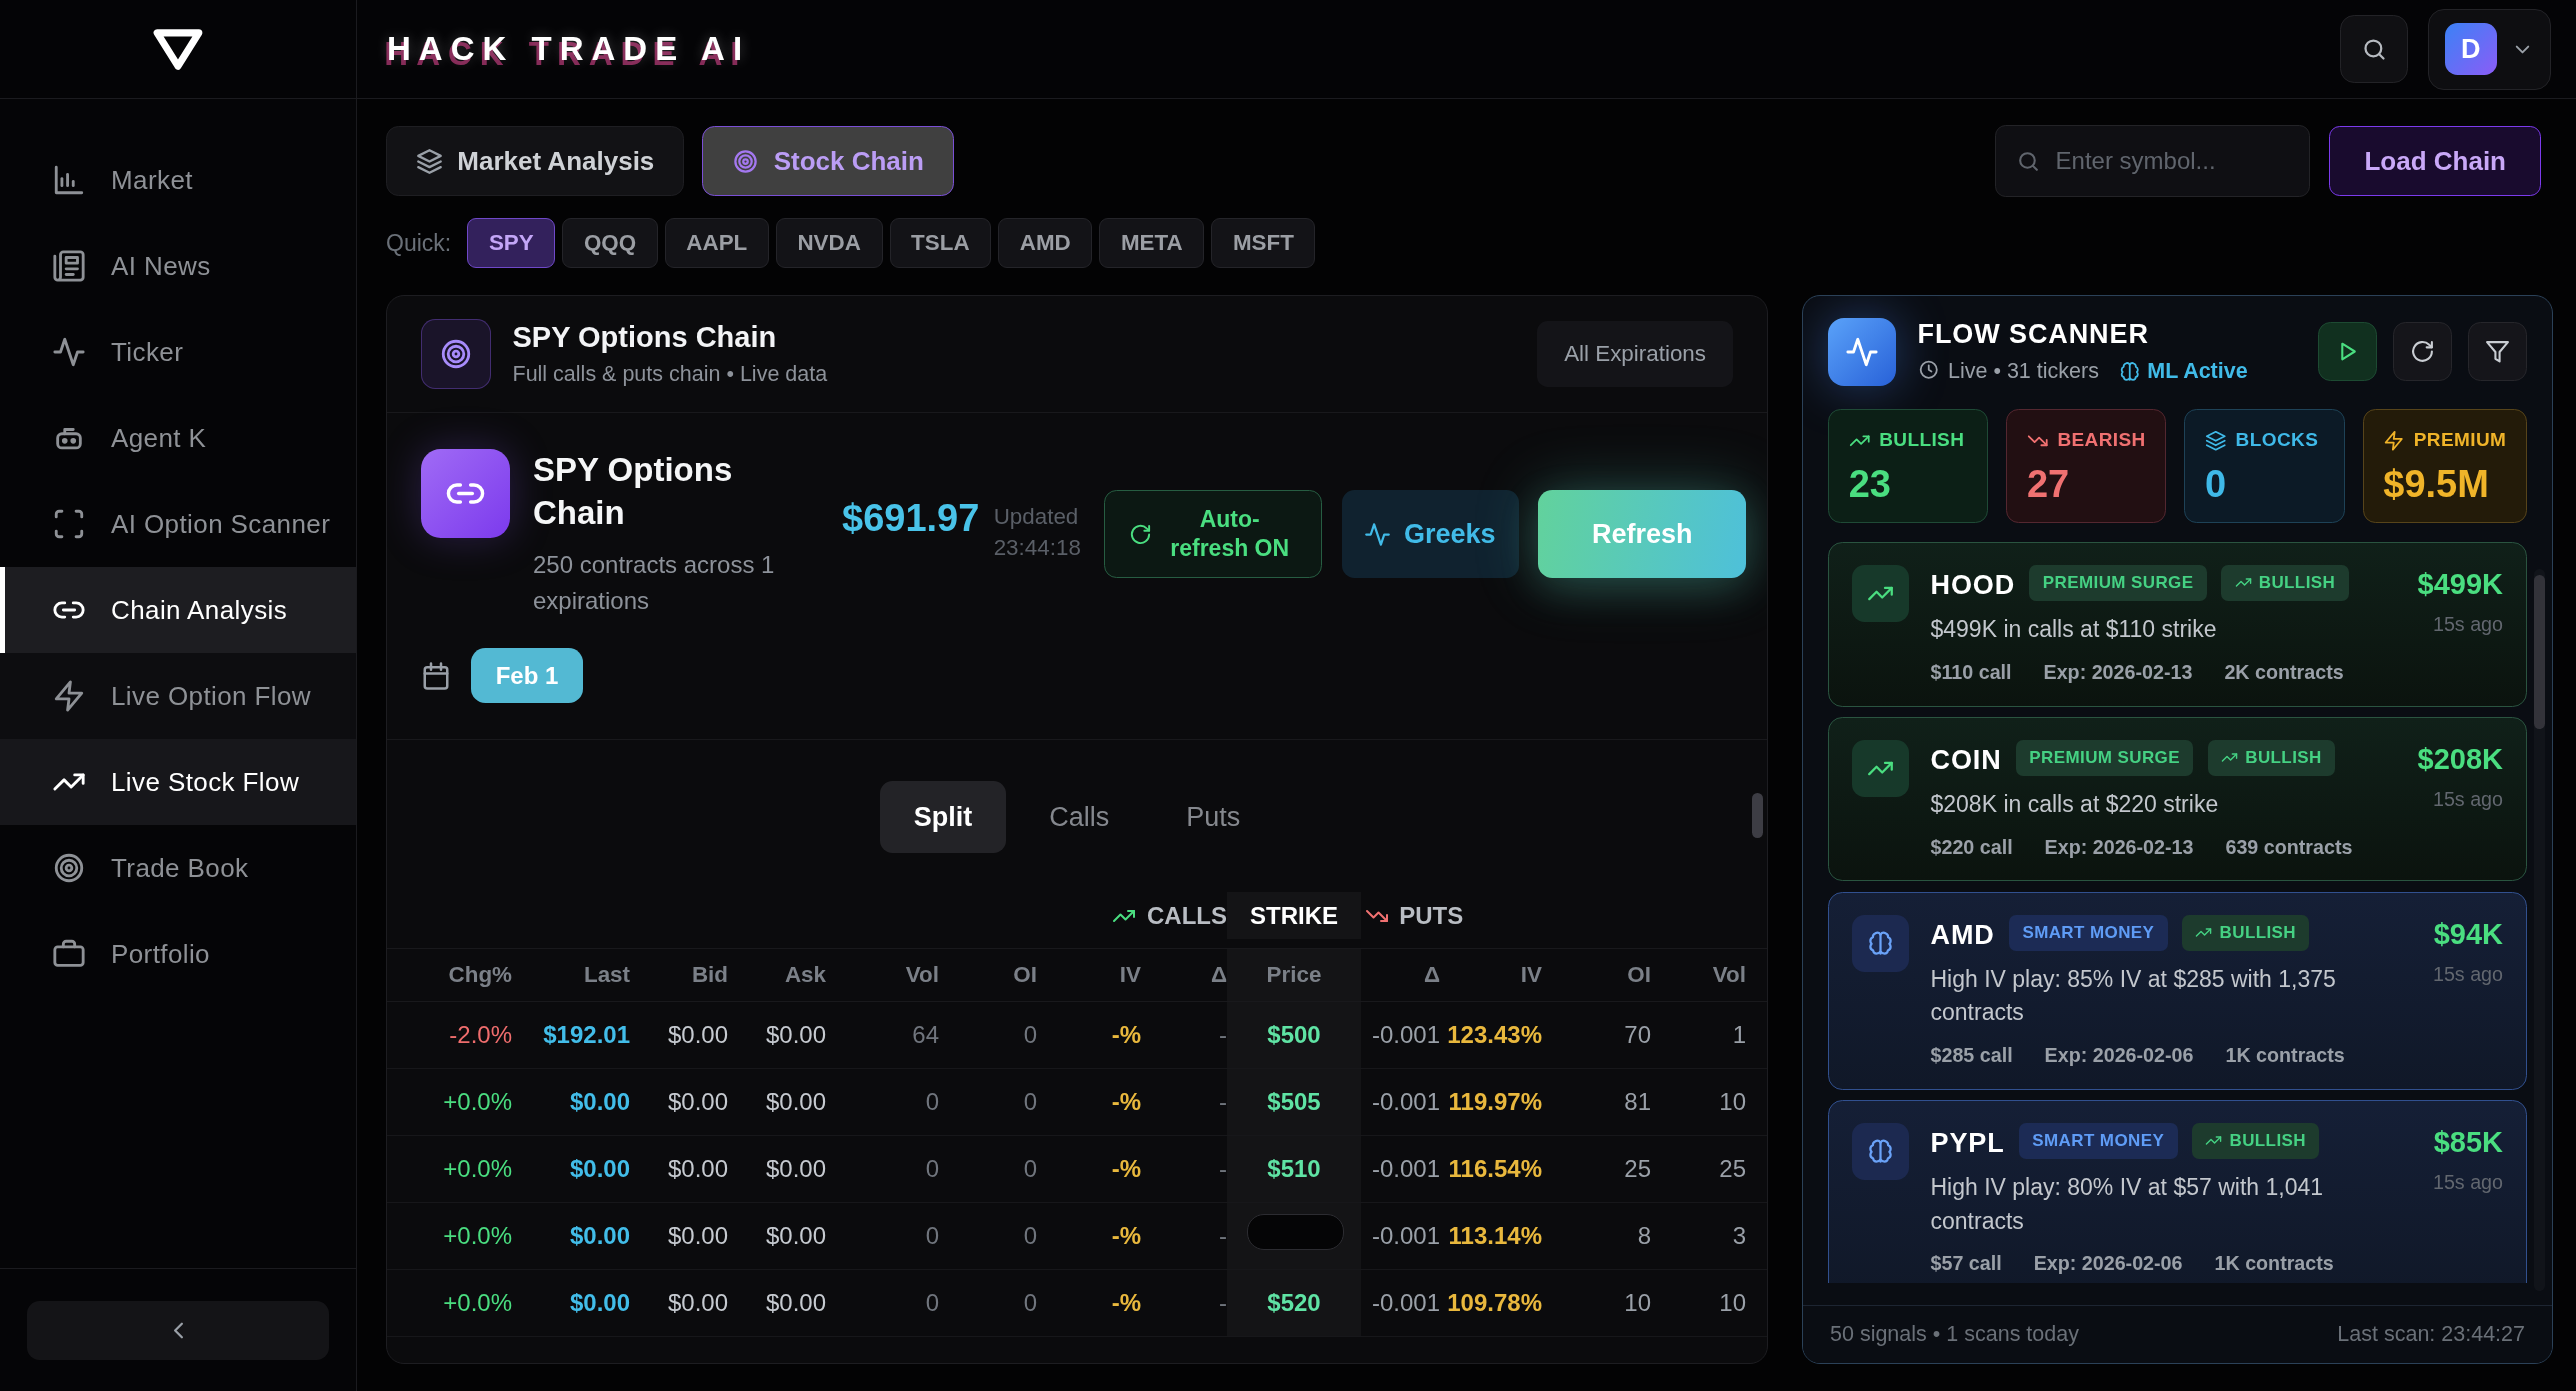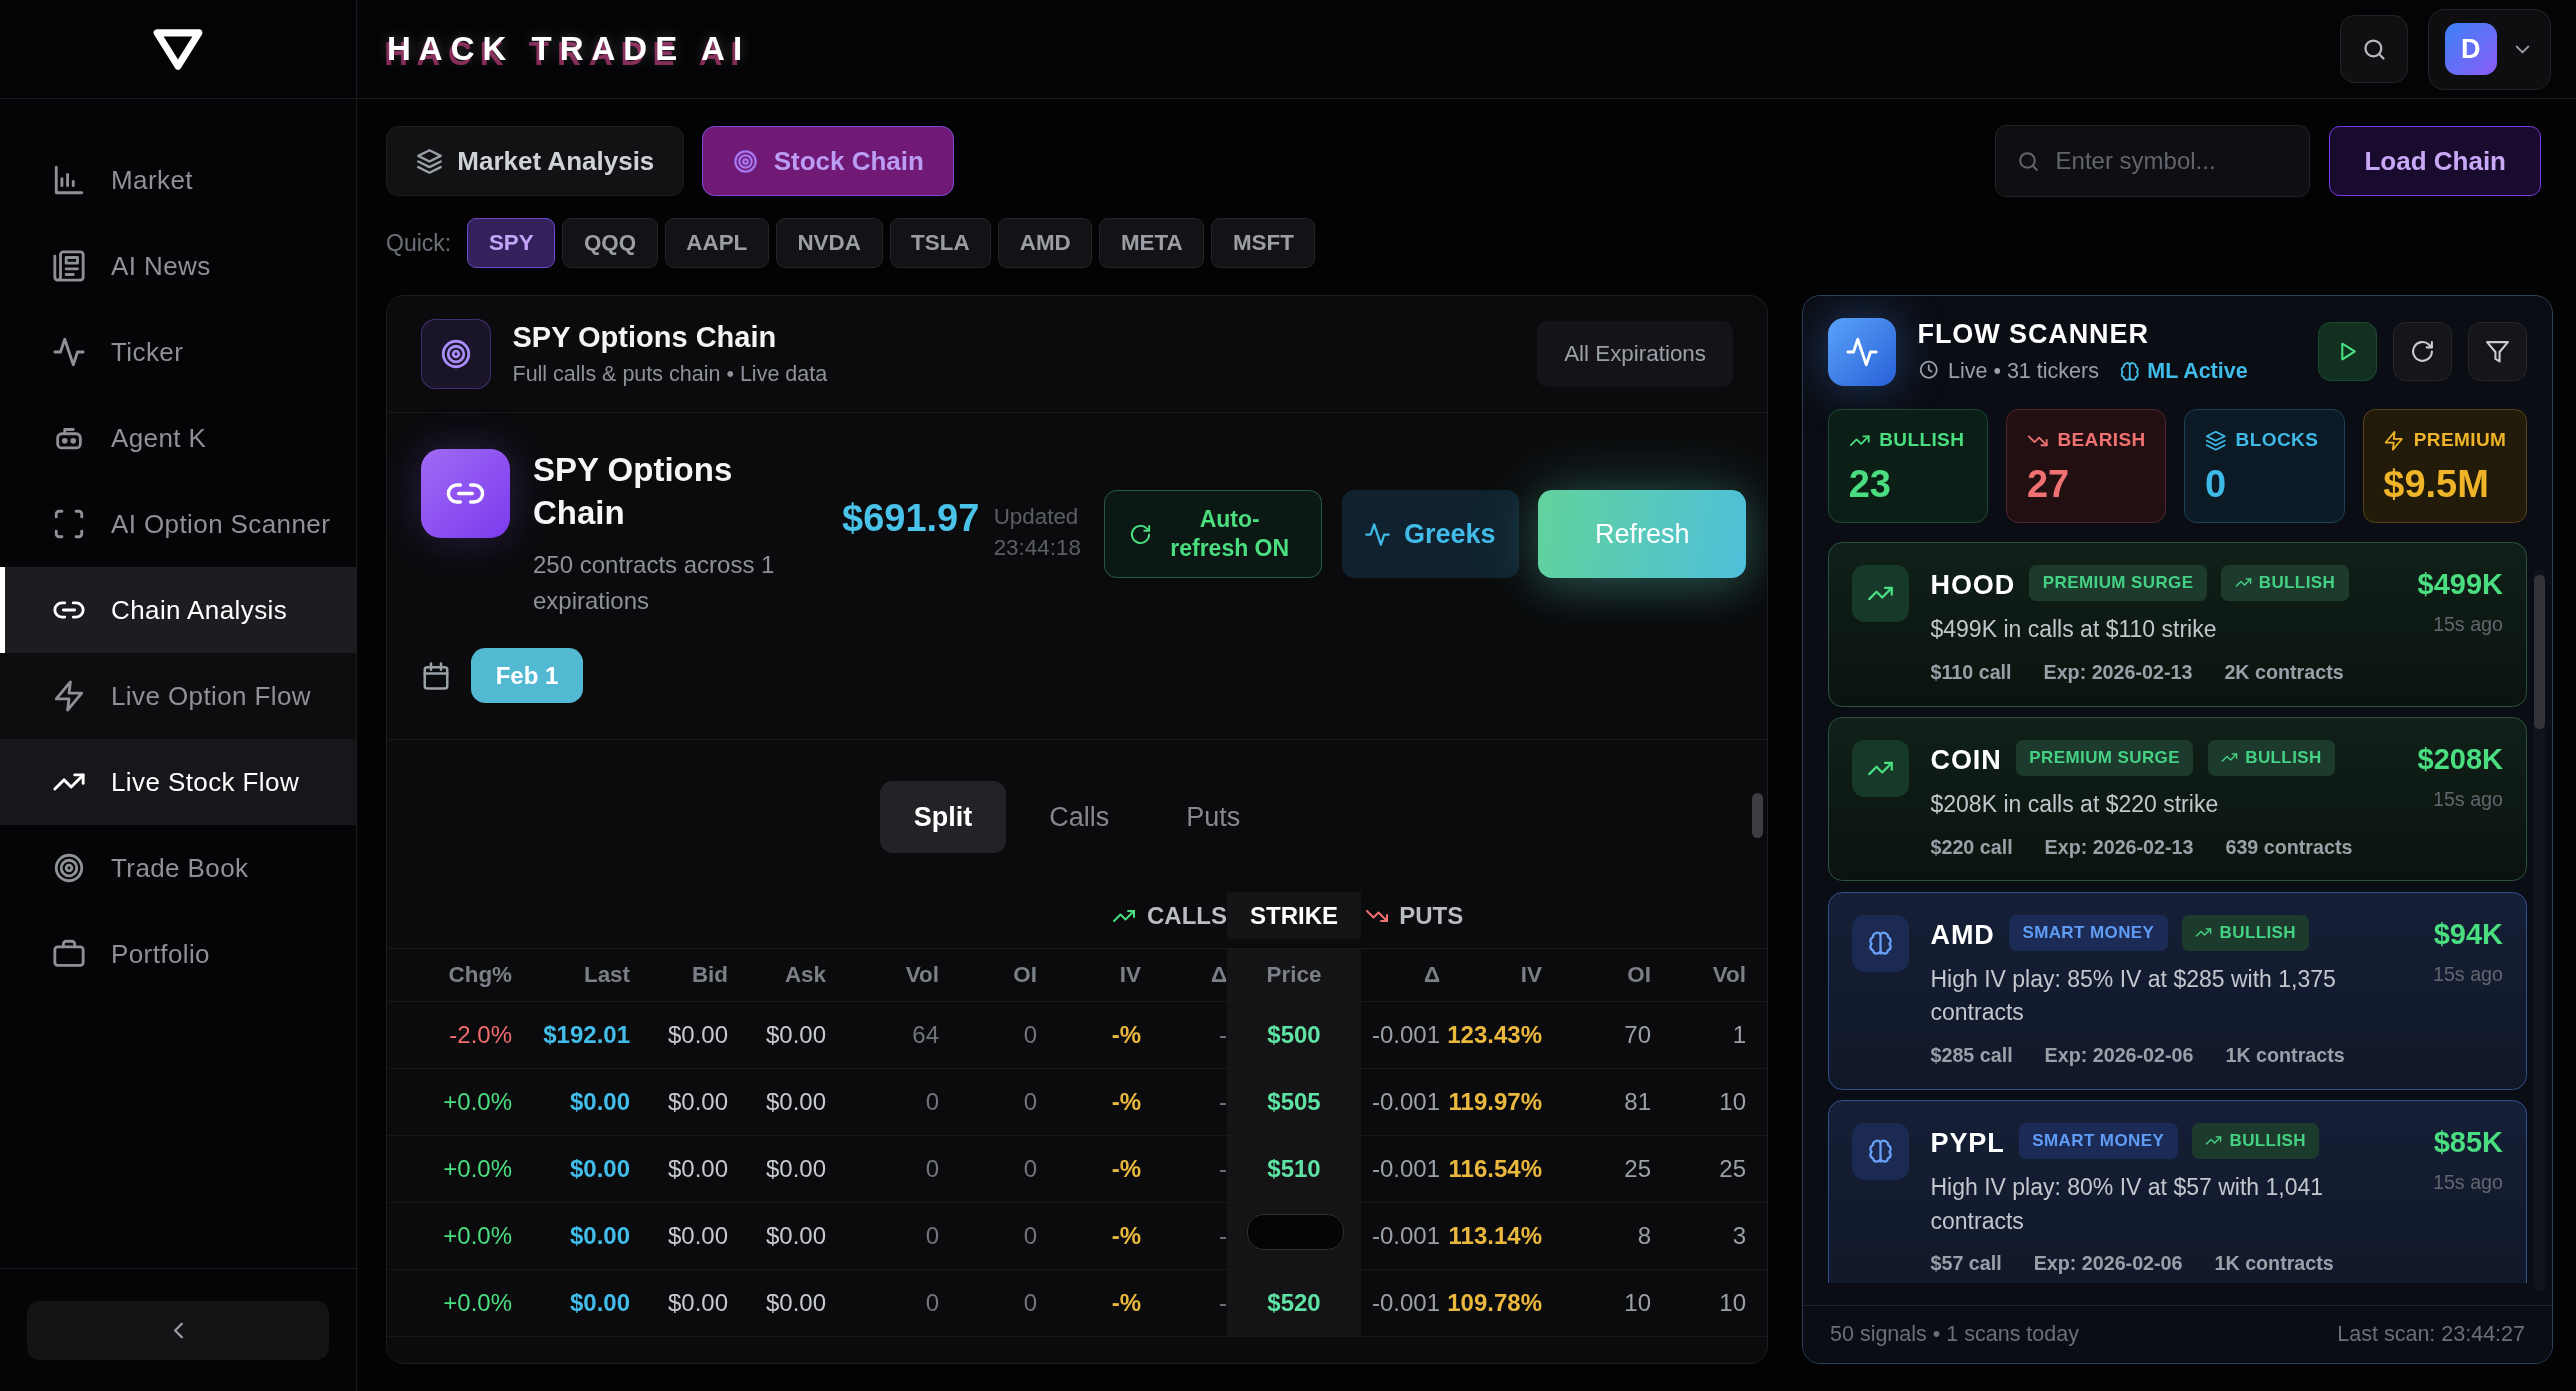--- a/index.html
+++ b/index.html
@@ -38,21 +38,21 @@
   .side-footer{position:absolute;left:0;right:0;bottom:0;border-top:0.9px solid #1b1b1f;padding:32px 27px;}
   .collapse-btn{width:100%;height:59px;border:none;border-radius:12.5px;background:#141417;color:#9aa0a8;
                 display:flex;align-items:center;justify-content:center;cursor:pointer;}
 
   
   .main{position:absolute;left:356px;top:98px;right:0;bottom:0;}
   .toolbar{position:absolute;left:30px;top:27px;right:35px;display:flex;align-items:center;gap:18px;}
   .tb-btn{height:70px;padding:0 29px;border-radius:12.5px;background:#121215;border:0.9px solid #1e1e22;
           display:flex;align-items:center;gap:14.3px;color:#cfd2d6;font-size:26px;font-weight:600;cursor:pointer;}
   .tb-btn .ic{color:#9aa0a8;}
-  .tb-btn.purple{background:#701a75;border:1.3px solid #7a4fd6;color:#bb9df5;}
+  .tb-btn.purple{background:#404040;border:1.3px solid #7a4fd6;color:#bb9df5;}
   .tb-btn.purple .ic{color:#a478f0;}
   .tb-right{margin-left:auto;display:flex;align-items:center;gap:19.7px;}
   .search-box{width:273px;height:70px;border-radius:10.7px;background:#0f0f13;border:0.9px solid #232327;
               display:flex;align-items:center;gap:12.5px;padding:0 19.7px;color:#60656d;}
   .search-box .ic{width:25px;height:25px;}
   .search-box input{flex:1;background:transparent;border:none;outline:none;color:#c9cdd3;font-size:24px;
                     font-family:inherit;min-width:0;}
   .search-box input::placeholder{color:#60656d;}
   .load-btn{height:70px;padding:0 34px;border-radius:10.7px;background:#190b2e;border:1.3px solid #7c3aed;
             color:#c9a8f8;font-size:26px;font-weight:700;cursor:pointer;display:flex;align-items:center;}
@@ -85,21 +85,21 @@
   .cp-pricewrap{display:flex;gap:14.3px;margin-top:48px;}
   .cp-price{font-size:38px;font-weight:700;color:#49c3e9;}
   .cp-updated{font-size:22.4px;color:#5a5f67;line-height:1.4;margin-top:3.6px;}
   .cp-actions{margin-left:auto;display:flex;gap:19.7px;margin-top:41px;}
   .btn-auto{width:218px;height:88px;border-radius:12.5px;background:rgba(34,197,94,.07);border:0.9px solid #275d42;
             color:#4ade80;display:flex;align-items:center;justify-content:center;gap:10.7px;cursor:pointer;}
   .btn-auto .ic{width:23px;height:23px;}
   .btn-auto span{width:134px;text-align:center;font-size:23px;font-weight:600;line-height:1.25;}
   .btn-greeks{width:177px;height:88px;border-radius:12.5px;background:#10222f;border:none;color:#41bbe8;
               display:flex;align-items:center;justify-content:center;gap:12.5px;font-size:27px;font-weight:600;cursor:pointer;}
-  .btn-refresh{width:208px;height:88px;border-radius:14.3px;border:none;color:#fff;font-size:27px;font-weight:400;
+  .btn-refresh{width:208px;height:88px;border-radius:14.3px;border:none;color:#fff;font-size:27px;font-weight:700;
                background:linear-gradient(100deg,#62d29c,#4ec0da);cursor:pointer;
                box-shadow:0 0 63px rgba(86,200,180,.30),0 10.7px 39px rgba(86,200,180,.18);}
   .cp-feb{display:flex;align-items:center;gap:19.7px;padding:0 34px;margin-top:29px;}
   .cp-feb .ic{width:30px;height:30px;color:#9aa0a8;}
   .feb-chip{padding:13.4px 25px;border-radius:14.3px;background:#53b9d3;color:#fff;font-size:24px;font-weight:600;cursor:pointer;}
   .cp-div{margin-top:36px;border-bottom:0.9px solid #19191c;}
   .cp-tabs{display:flex;justify-content:center;gap:9px;margin-top:41px;}
   .tab{padding:20.6px 34px;font-size:27px;color:#85888e;border-radius:12.5px;background:transparent;border:none;cursor:pointer;}
   .tab.active{background:#232327;color:#fff;font-weight:600;}
 

